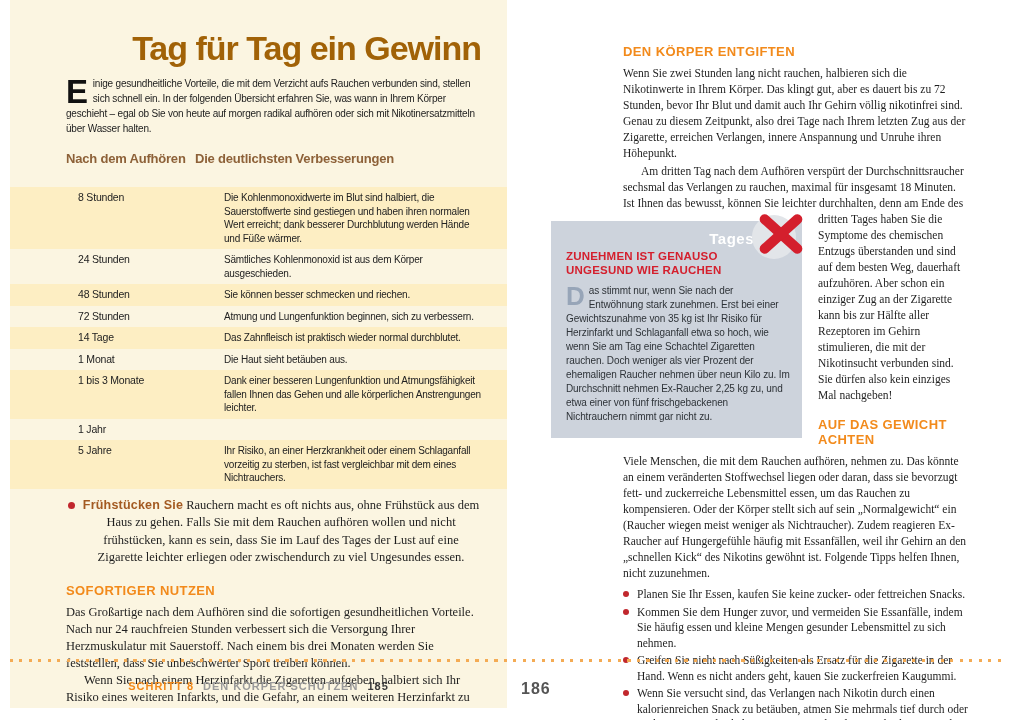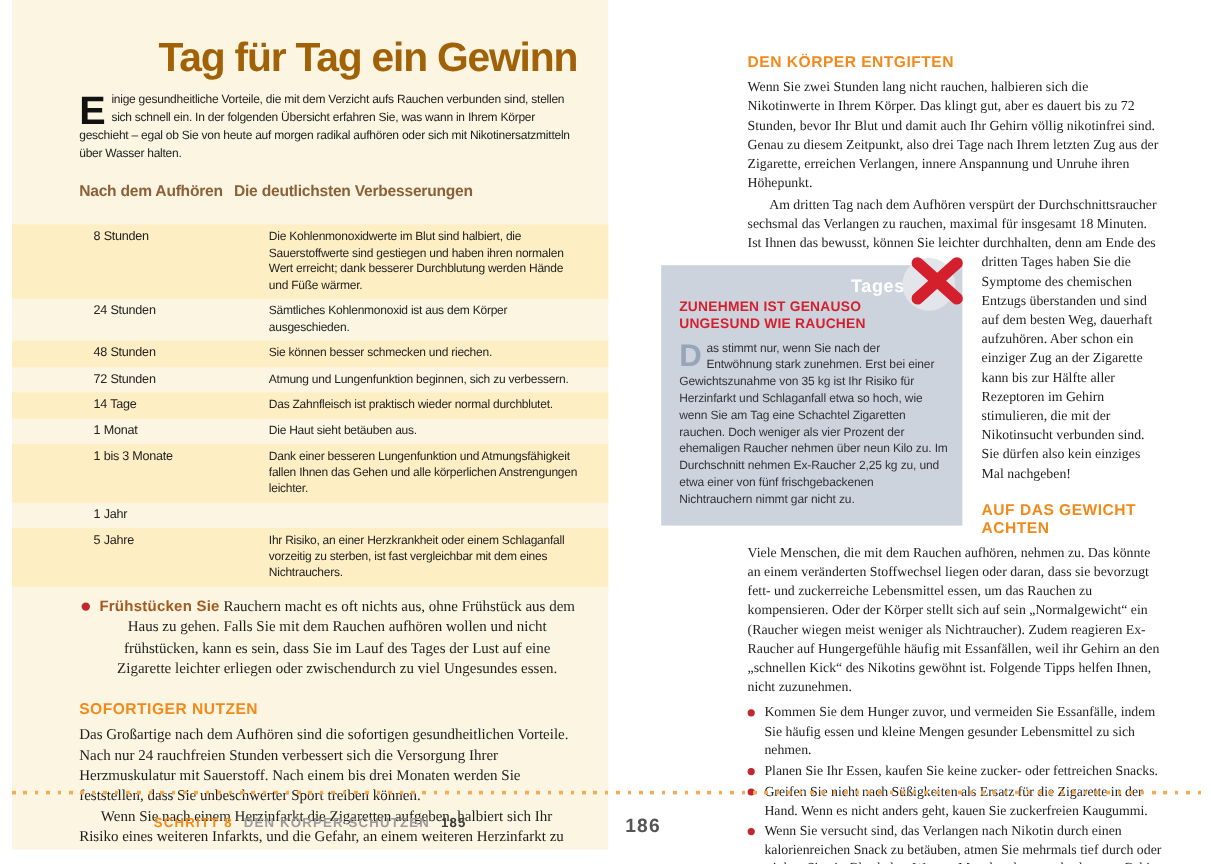--- a/index.html
+++ b/index.html
@@ -200,22 +200,22 @@
           <span class="irrtum-head">ZUNEHMEN IST GENAUSO UNGESUND WIE RAUCHEN</span>
           <span class="irrtum-body"><span class="dropcap-d">D</span><span>as stimmt nur, wenn Sie nach der Entwöhnung stark zunehmen. Erst bei einer Gewichtszunahme von 35 kg ist Ihr Risiko für Herzinfarkt und Schlaganfall etwa so hoch, wie wenn Sie am Tag eine Schachtel Zigaretten rauchen. Doch weniger als vier Prozent der ehemaligen Raucher nehmen über neun Kilo zu. Im Durchschnitt nehmen Ex-Raucher 2,25 kg zu, und etwa einer von fünf frischgebackenen Nichtrauchern nimmt gar nicht zu.</span></span>
         </span>
         <span>Tages haben Sie die Symptome des chemischen Entzugs überstanden und sind auf dem besten Weg, dauerhaft aufzuhören. Aber schon ein einziger Zug an der Zigarette kann bis zur Hälfte aller Rezeptoren im Gehirn stimulieren, die mit der Nikotinsucht verbunden sind. Sie dürfen also kein einziges Mal nachgeben!</span>
       </p>
 
       <h2 class="orange">AUF DAS GEWICHT ACHTEN</h2>
       <p class="body">Viele Menschen, die mit dem Rauchen aufhören, nehmen zu. Das könnte an einem veränderten Stoffwechsel liegen oder daran, dass sie bevorzugt fett- und zuckerreiche Lebensmittel essen, um das Rauchen zu kompensieren. Oder der Körper stellt sich auf sein „Normalgewicht“ ein (Raucher wiegen meist weniger als Nichtraucher). Zudem reagieren Ex-Raucher auf Hungergefühle häufig mit Essanfällen, weil ihr Gehirn an den „schnellen Kick“ des Nikotins gewöhnt ist. Folgende Tipps helfen Ihnen, nicht zuzunehmen.</p>
 
       <ul class="tips">
+        <li><span class="li-dot"></span><span>Planen Sie Ihr Essen, kaufen Sie keine zucker- oder fettreichen Snacks.</span></li>
         <li><span class="li-dot"></span><span>Kommen Sie dem Hunger zuvor, und vermeiden Sie Essanfälle, indem Sie häufig essen und kleine Mengen gesunder Lebensmittel zu sich nehmen.</span></li>
-        <li><span class="li-dot"></span><span>Planen Sie Ihr Essen, kaufen Sie keine zucker- oder fettreichen Snacks.</span></li>
         <li><span class="li-dot"></span><span>Greifen Sie nicht nach Süßigkeiten als Ersatz für die Zigarette in der Hand. Wenn es nicht anders geht, kauen Sie zuckerfreien Kaugummi.</span></li>
         <li><span class="li-dot"></span><span>Wenn Sie versucht sind, das Verlangen nach Nikotin durch einen kalorienreichen Snack zu betäuben, atmen Sie mehrmals tief durch oder trinken Sie ein Glas kaltes Wasser. Manchmal verwechselt unser Gehirn Hunger und Durst, und der Hunger verschwindet, sobald Sie etwas trinken.</span></li>
 
       </ul>
     </div>
   </section>
 
   <div class="dotted"></div>
   <div class="footer-left">
     <span class="f-step">SCHRITT 8</span>

